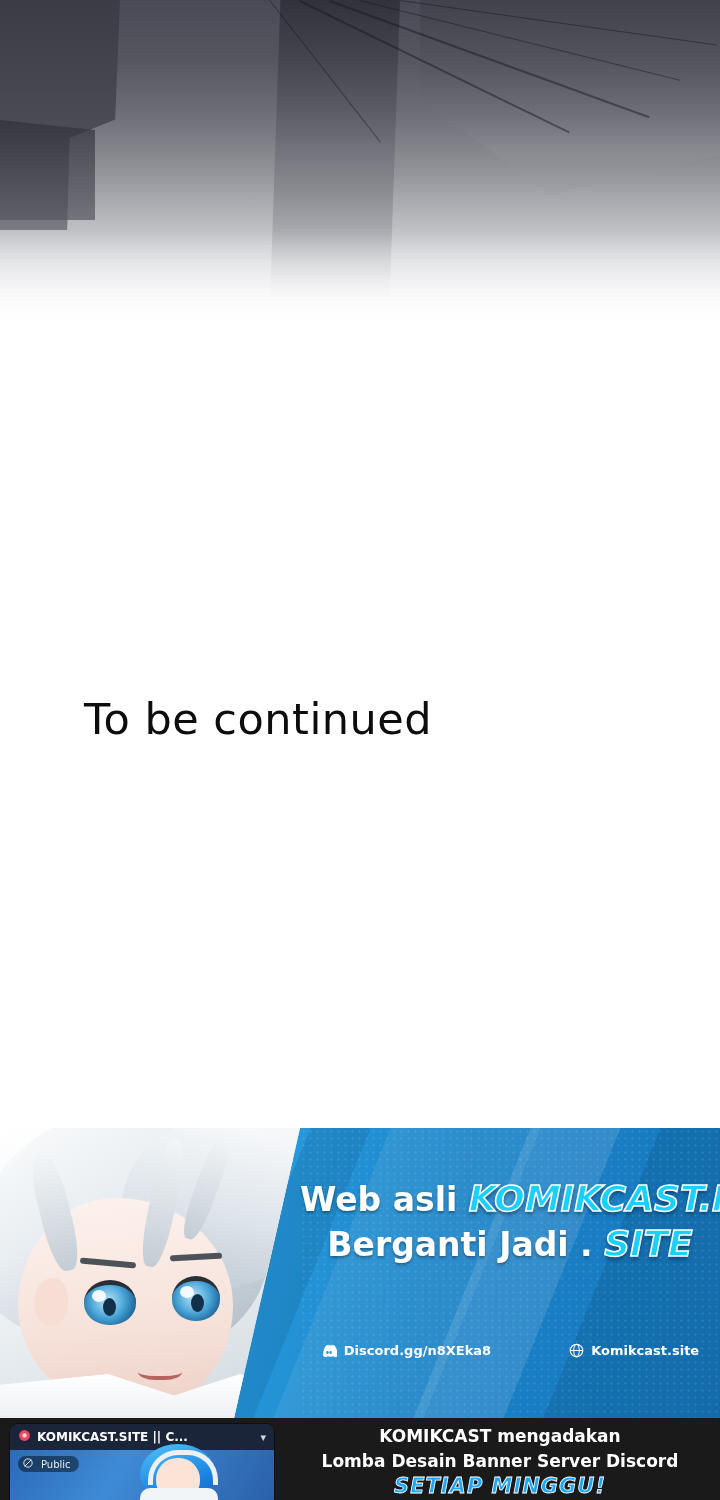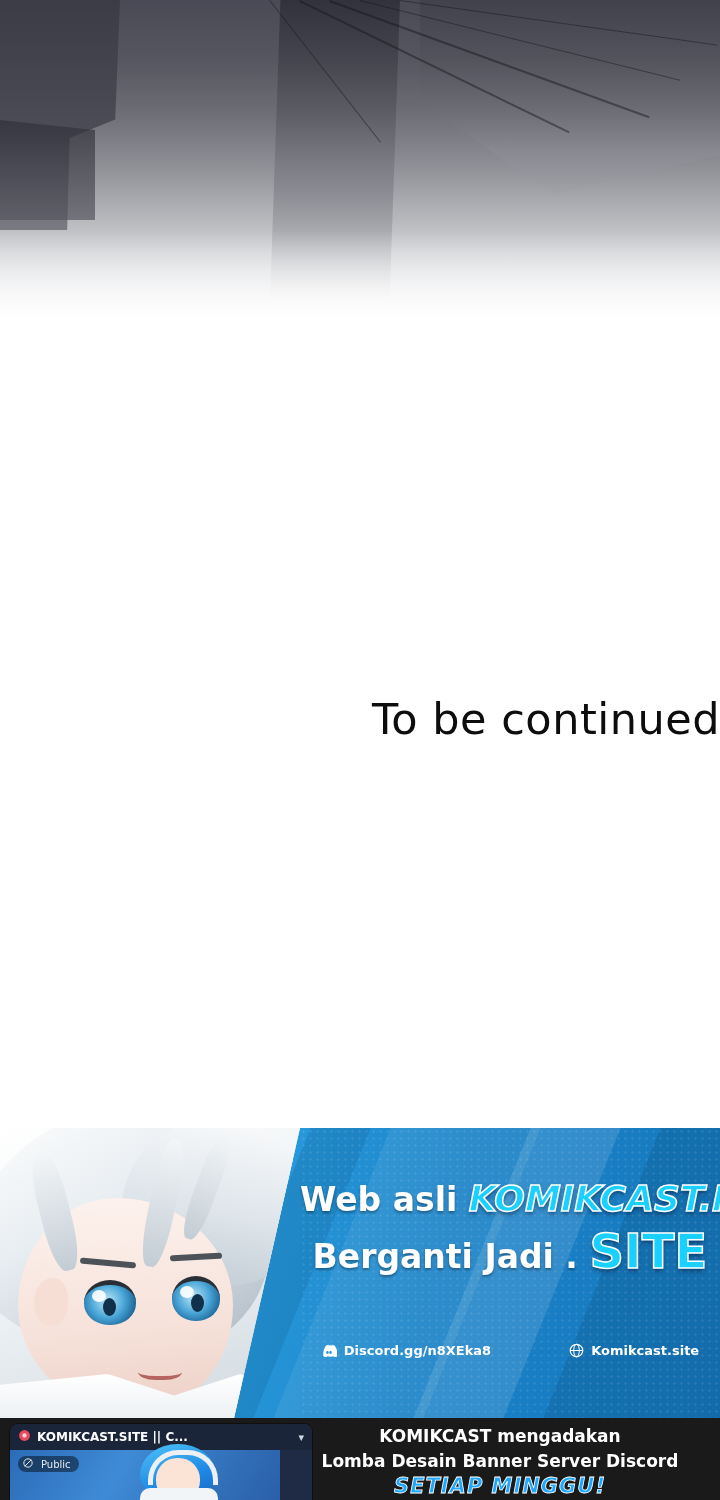--- a/index.html
+++ b/index.html
@@ -84,21 +84,21 @@
     left: 0; top: 230px;
     width: 720px;
     height: 160px;
     background: linear-gradient(to bottom, rgba(255,255,255,0) 0%, rgba(255,255,255,.85) 55%, #ffffff 100%);
   }
   .tbc-text {
     position: absolute;
     left: 0;
     top: 694px;
     width: 720px;
-    text-align: right;
+    text-align: left;
     padding-left: 84px;
     box-sizing: border-box;
     font-family: "DejaVu Sans", sans-serif;
     font-size: 43px;
     letter-spacing: 0.5px;
     color: #0d0d0d;
     font-weight: 400;
   }
 
   
@@ -245,21 +245,22 @@
   .line2 { top: 95px; }
   .kk {
     color: #1ad0ff;
     font-style: italic;
     font-size: 36px;
     -webkit-text-stroke: 1.5px #ffffff;
     text-shadow: 0 3px 4px rgba(0,20,50,.5);
   }
   .site {
     color: #1ad0ff;
-    font-size: 48px;
+    font-style: italic;
+    font-size: 36px;
     -webkit-text-stroke: 1.5px #ffffff;
     text-shadow: 0 3px 4px rgba(0,20,50,.5);
   }
   .line3 {
     position: absolute;
     top: 148px;
     width: 420px;
     text-align: center;
     font-family: "DejaVu Sans", sans-serif;
     font-weight: bold;
@@ -318,21 +319,21 @@
     font-size: 21px;
     letter-spacing: 1px;
     -webkit-text-stroke: 0.8px #ffffff;
   }
 
   
   .discord-widget {
     position: absolute;
     left: 10px;
     top: 1424px;
-    width: 302px;
+    width: 264px;
     height: 76px;
     background: #1f2a44;
     border-radius: 8px 8px 0 0;
     overflow: hidden;
     box-shadow: 0 0 0 1px rgba(0,0,0,.4);
   }
   .dw-header {
     height: 26px;
     display: flex;
     align-items: center;

